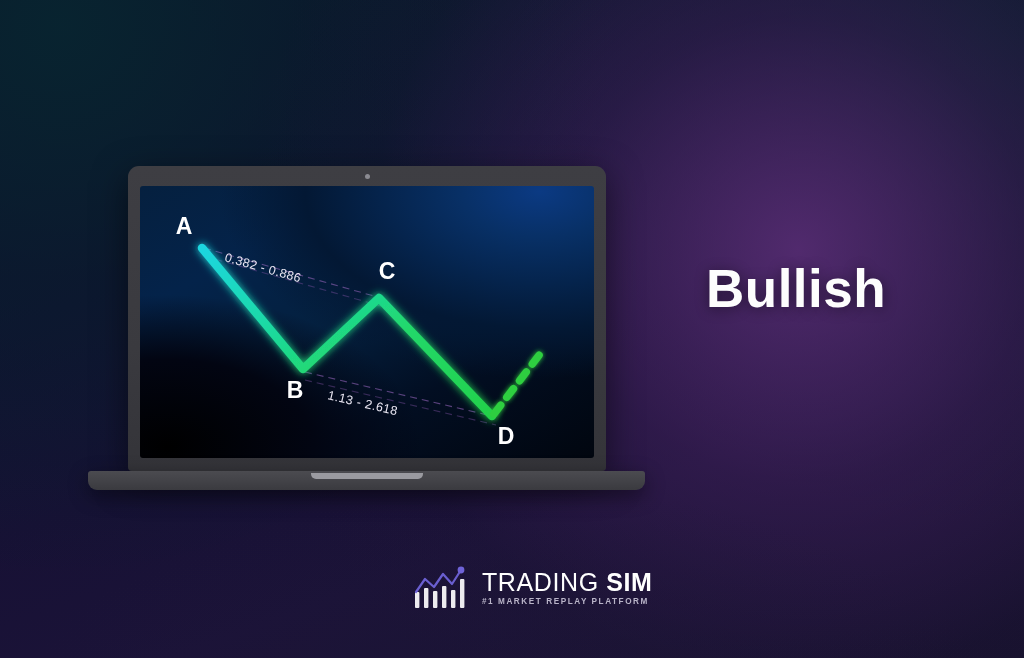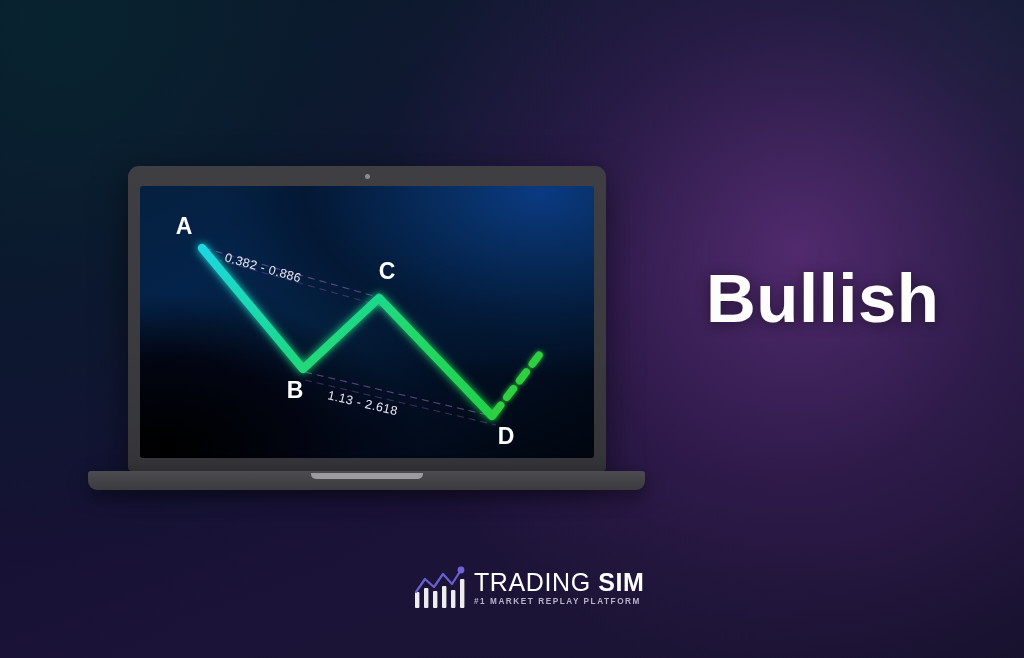--- a/index.html
+++ b/index.html
@@ -118,35 +118,35 @@
 
   
   #title {
     position: absolute;
     left: 706px;
     top: 258px;
     width: 300px;
     color: #fdfdfd;
     font-family: "Liberation Sans", sans-serif;
     font-weight: bold;
-    font-size: 69px;
+    font-size: 53px;
     line-height: 1.18;
     letter-spacing: 0.5px;
     text-shadow: 0 2px 14px rgba(0,0,0,0.45);
   }
   #title .ln { display: block; white-space: nowrap; }
 
   
   #logo {
     position: absolute;
     left: 414px;
     top: 566px;
     display: flex;
     align-items: center;
-    gap: 8px;
+    gap: 16px;
   }
   #logo-mark { width: 52px; height: 44px; display: block; }
   #logo-text-wrap { display: block; }
   #logo-word {
     color: #ffffff;
     font-family: "Liberation Sans", sans-serif;
     font-size: 25px;
     letter-spacing: 0.6px;
     line-height: 1;
     white-space: nowrap;

